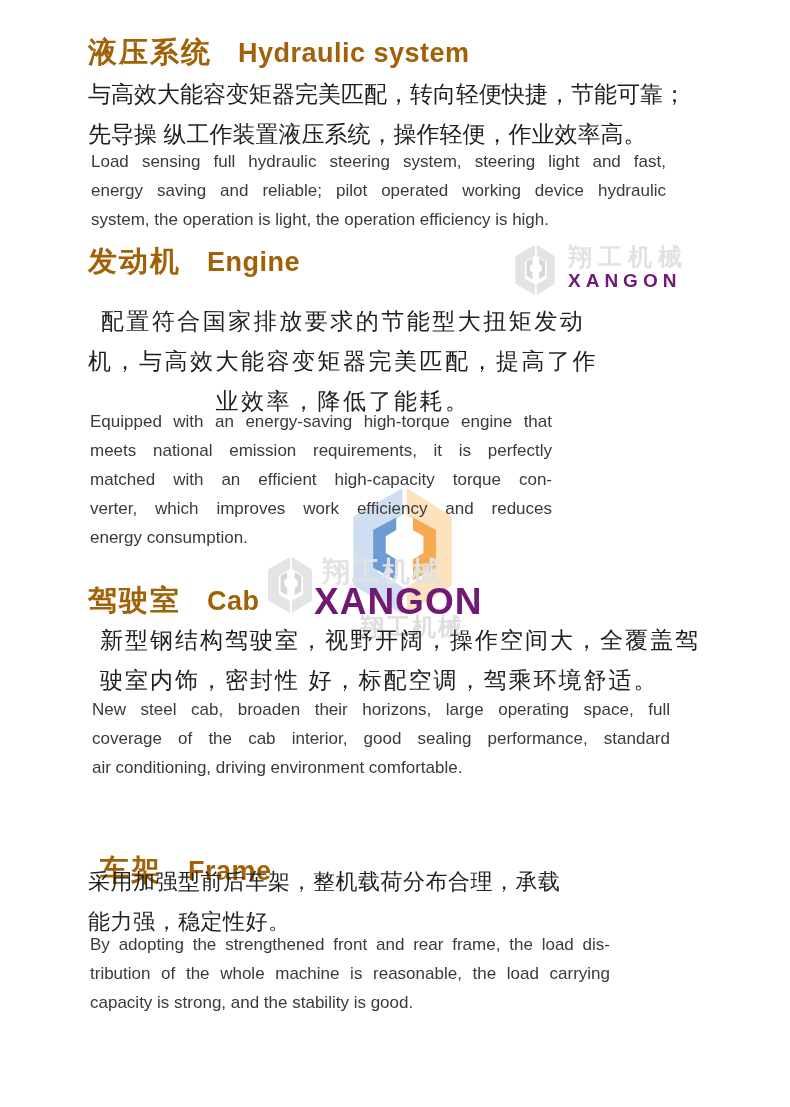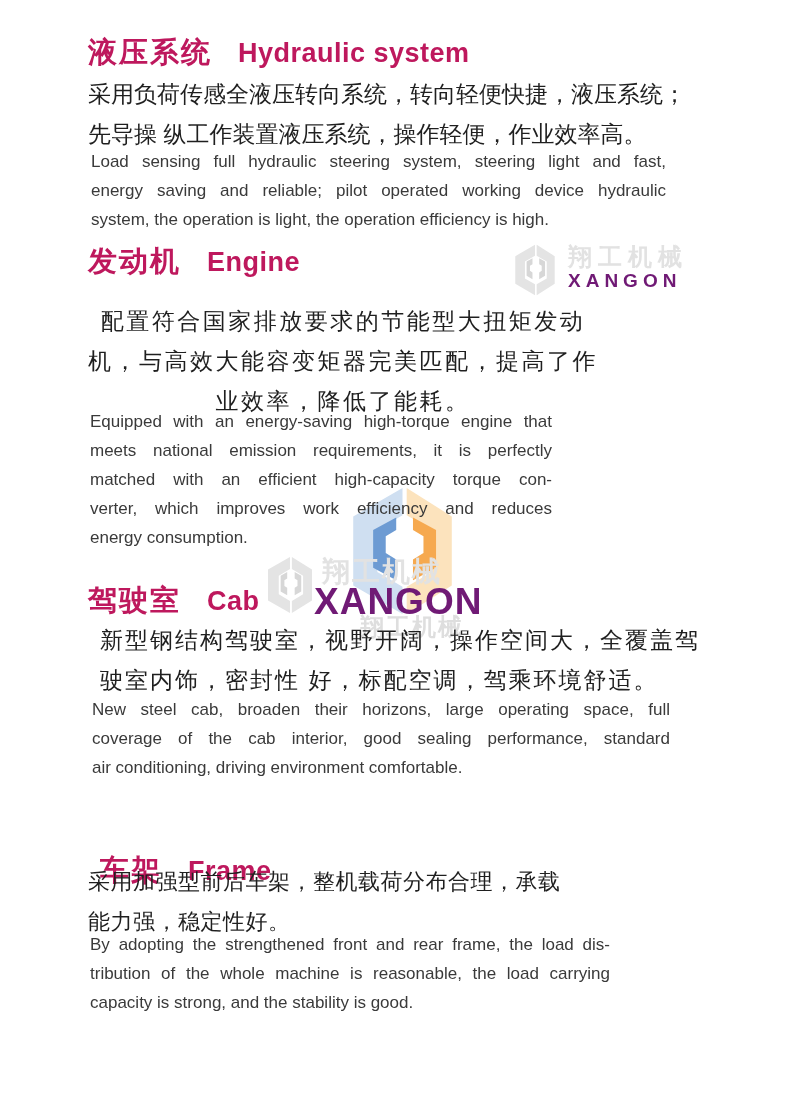--- a/index.html
+++ b/index.html
@@ -16,21 +16,21 @@
   .wm-tr .col{margin-left:10px;}
   .wm-tr .wm-text-zh{font-size:24px;letter-spacing:6px;line-height:26px;}
   .wm-tr .wm-text-en{font-size:19px;letter-spacing:5px;line-height:20px;margin-top:1px;}
   .wm-c-hex-color{left:350px;top:486px;width:105px;height:130px;}
   .wm-c-hex-gray{left:266px;top:556px;width:48px;height:58px;}
   .wm-c-zh1{left:322px;top:553px;font-size:28px;letter-spacing:2px;}
   .wm-c-en{left:314px;top:581px;font-size:37px;letter-spacing:1px;}
   .wm-c-zh2{left:360px;top:611px;font-size:24px;letter-spacing:2px;color:#dedede;}
   
   .heading,.zh-para,.en-para{position:absolute;z-index:2;}
-  .heading{display:flex;align-items:baseline;gap:26px;color:#be185d;font-weight:bold;white-space:nowrap;}
+  .heading{display:flex;align-items:baseline;gap:26px;color:#a16207;font-weight:bold;white-space:nowrap;}
   .heading .hzh{font-size:29px;letter-spacing:2px;}
   .heading .hen{font-size:27px;letter-spacing:0.5px;}
   .zh-para{color:#1f1f1f;font-size:23px;}
   .zh-para .line{height:40px;line-height:40px;white-space:pre;}
   .en-para{color:#3a3a3a;font-size:17px;}
   .en-para .line{height:29px;line-height:29px;text-align:justify;text-align-last:justify;white-space:normal;}
   .en-para .line:last-child{text-align:left;text-align-last:left;}
   
   .s1-h{left:88px;top:33px;}   .s1-zh{left:88px;top:74px;}  .s1-en{left:91px;top:147px;width:575px;}
   .s2-h{left:88px;top:242px;}  .s2-zh{left:88px;top:301px;letter-spacing:2.5px;text-align:center;} .s2-en{left:90px;top:407px;width:462px;}
@@ -69,21 +69,21 @@
   </svg>
   <div class="wm wm-c-zh1 wm-text-zh">翔工机械</div>
   <div class="wm wm-c-en wm-text-en">XANGON</div>
   <div class="wm wm-c-zh2 wm-text-zh">翔工机械</div>
 
   <div class="heading s1-h">
     <span class="hzh">液压系统</span>
     <span class="hen">Hydraulic system</span>
   </div>
   <div class="zh-para s1-zh">
-    <div class="line">采用负荷传感全液压转向系统，转向轻便快捷，液压系统；</div>
+    <div class="line">与高效大能容变矩器完美匹配，转向轻便快捷，节能可靠；</div>
     <div class="line">先导操 纵工作装置液压系统，操作轻便，作业效率高。</div>
   </div>
   <div class="en-para s1-en">
     <div class="line">Load sensing full hydraulic steering system, steering light and fast,</div>
     <div class="line">energy saving and reliable; pilot operated working device hydraulic</div>
     <div class="line">system, the operation is light, the operation efficiency is high.</div>
   </div>
 
   <div class="heading s2-h">
     <span class="hzh">发动机</span>

